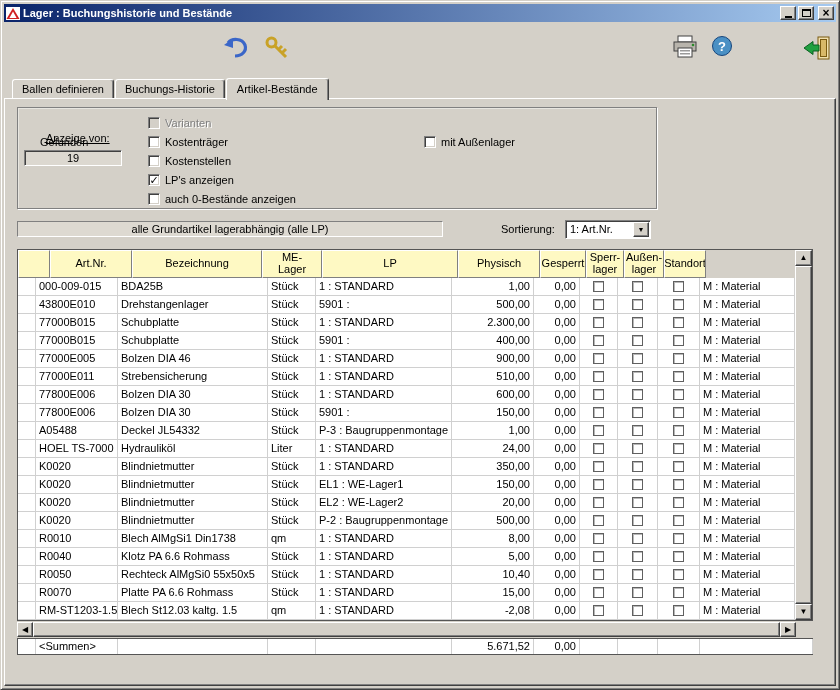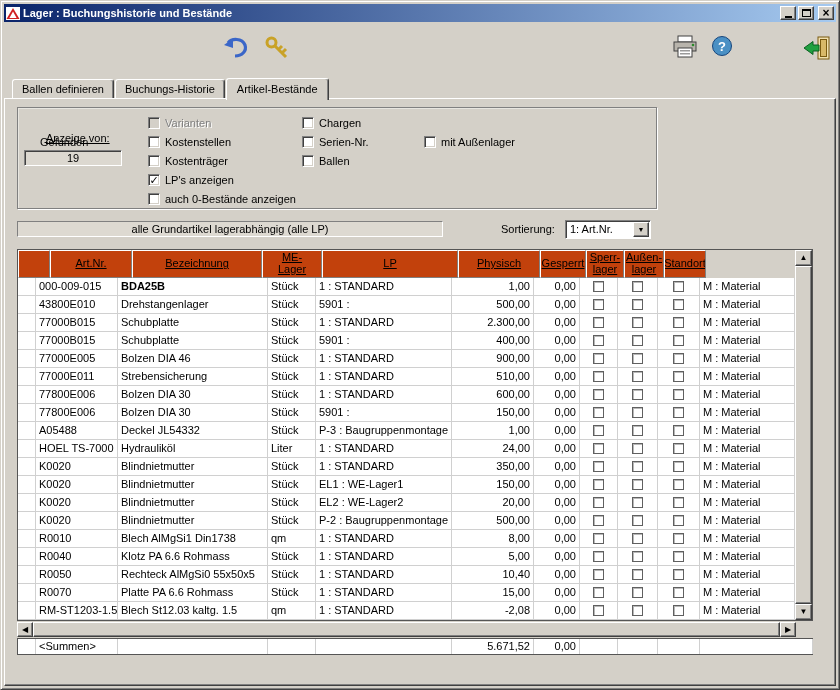--- a/index.html
+++ b/index.html
@@ -83,23 +83,23 @@
   .combo-btn { width:16px; height:15px; margin:1px; background:#d4d0c8;
     border:1px solid; border-color:#fff #404040 #404040 #fff;
     box-shadow: inset -1px -1px 0 #808080;
     display:flex; align-items:center; justify-content:center; font-size:7px; }
 
   
   .table-wrap { position:absolute; left:12px; top:150px; width:796px; }
   .grid-with-scroll { display:flex; border:1px solid #555; width:796px; }
   .grid { width:777px; }
   .g-header { display:flex; height:28px; }
-  .g-hcell { background:#c2410c; border:1px solid; border-color:#fff #808080 #808080 #fff;
+  .g-hcell { background:#fef9c3; border:1px solid; border-color:#fff #808080 #808080 #fff;
     display:flex; align-items:center; justify-content:center; text-align:center;
-    font-size:11px; line-height:1.05; padding:0 15px; overflow:hidden; flex:0 0 auto;text-decoration:underline; }
+    font-size:11px; line-height:1.05; padding:0 15px; overflow:hidden; flex:0 0 auto; }
   .g-body { background:#fff; }
   .g-row { display:flex; height:18px; }
   .g-cell { border-right:1px solid #d0d0d0; border-bottom:1px solid #d0d0d0;
     padding:0 3px; font-size:11px; line-height:17px; white-space:nowrap;
     overflow:hidden; flex:0 0 auto; }
   .g-cell.num { text-align:right; }
   .g-cell.cbcell { display:flex; align-items:center; justify-content:center; padding:0; }
   .gridcb { width:11px; height:11px; background:#fff; border:1px solid #606060;
     box-shadow: inset 1px 1px 0 #b8b8b8; }
 
@@ -198,47 +198,33 @@
       <span class="lbl anzeige">Anzeige von:</span>
       <span class="lbl gefunden">Gefunden</span>
       <div class="found-box">19</div>
       <div class="cb-group g1">
           <div class="cbrow">
             <span class="cb disabled"></span>
             <span class="cblabel disabled">Varianten</span>
           </div>
           <div class="cbrow">
             <span class="cb"></span>
-            <span class="cblabel">Kostenstellen</span>
+            <span class="cblabel">Kostenträger</span>
           </div>
           <div class="cbrow">
             <span class="cb"></span>
-            <span class="cblabel">Kostenträger</span>
+            <span class="cblabel">Kostenstellen</span>
           </div>
           <div class="cbrow">
             <span class="cb checked">✓</span>
             <span class="cblabel">LP's anzeigen</span>
           </div>
           <div class="cbrow">
             <span class="cb"></span>
             <span class="cblabel">auch 0-Bestände anzeigen</span>
-          </div>
-        </div>
-      <div class="cb-group g2">
-          <div class="cbrow">
-            <span class="cb"></span>
-            <span class="cblabel">Chargen</span>
-          </div>
-          <div class="cbrow">
-            <span class="cb"></span>
-            <span class="cblabel">Serien-Nr.</span>
-          </div>
-          <div class="cbrow">
-            <span class="cb"></span>
-            <span class="cblabel">Ballen</span>
           </div>
         </div>
       <div class="cb-group g3">
           <div class="cbrow">
             <span class="cb"></span>
             <span class="cblabel">mit Außenlager</span>
           </div>
         </div>
     </div>
 
@@ -268,21 +254,21 @@
               <div class="g-hcell" style="width: 82px;">Physisch</div>
               <div class="g-hcell" style="width: 46px;">Gesperrt</div>
               <div class="g-hcell" style="width: 38px;">Sperr-lager</div>
               <div class="g-hcell" style="width: 40px;">Außen-lager</div>
               <div class="g-hcell" style="width: 42px;">Standort</div>
             </div>
           <div class="g-body">
               <div class="g-row">
                 <div class="g-cell" style="width: 18px;"></div>
                 <div class="g-cell" style="width: 82px;">000-009-015</div>
-                <div class="g-cell" style="width: 150px; font-weight: bold;">BDA25B</div>
+                <div class="g-cell" style="width: 150px;">BDA25B</div>
                 <div class="g-cell" style="width: 48px;">Stück</div>
                 <div class="g-cell" style="width: 136px;">1 : STANDARD</div>
                 <div class="g-cell num" style="width: 82px;">1,00</div>
                 <div class="g-cell num" style="width: 46px;">0,00</div>
                 <div class="g-cell cbcell" style="width: 38px;">
                   <span class="gridcb"></span>
                 </div>
                 <div class="g-cell cbcell" style="width: 40px;">
                   <span class="gridcb"></span>
                 </div>

